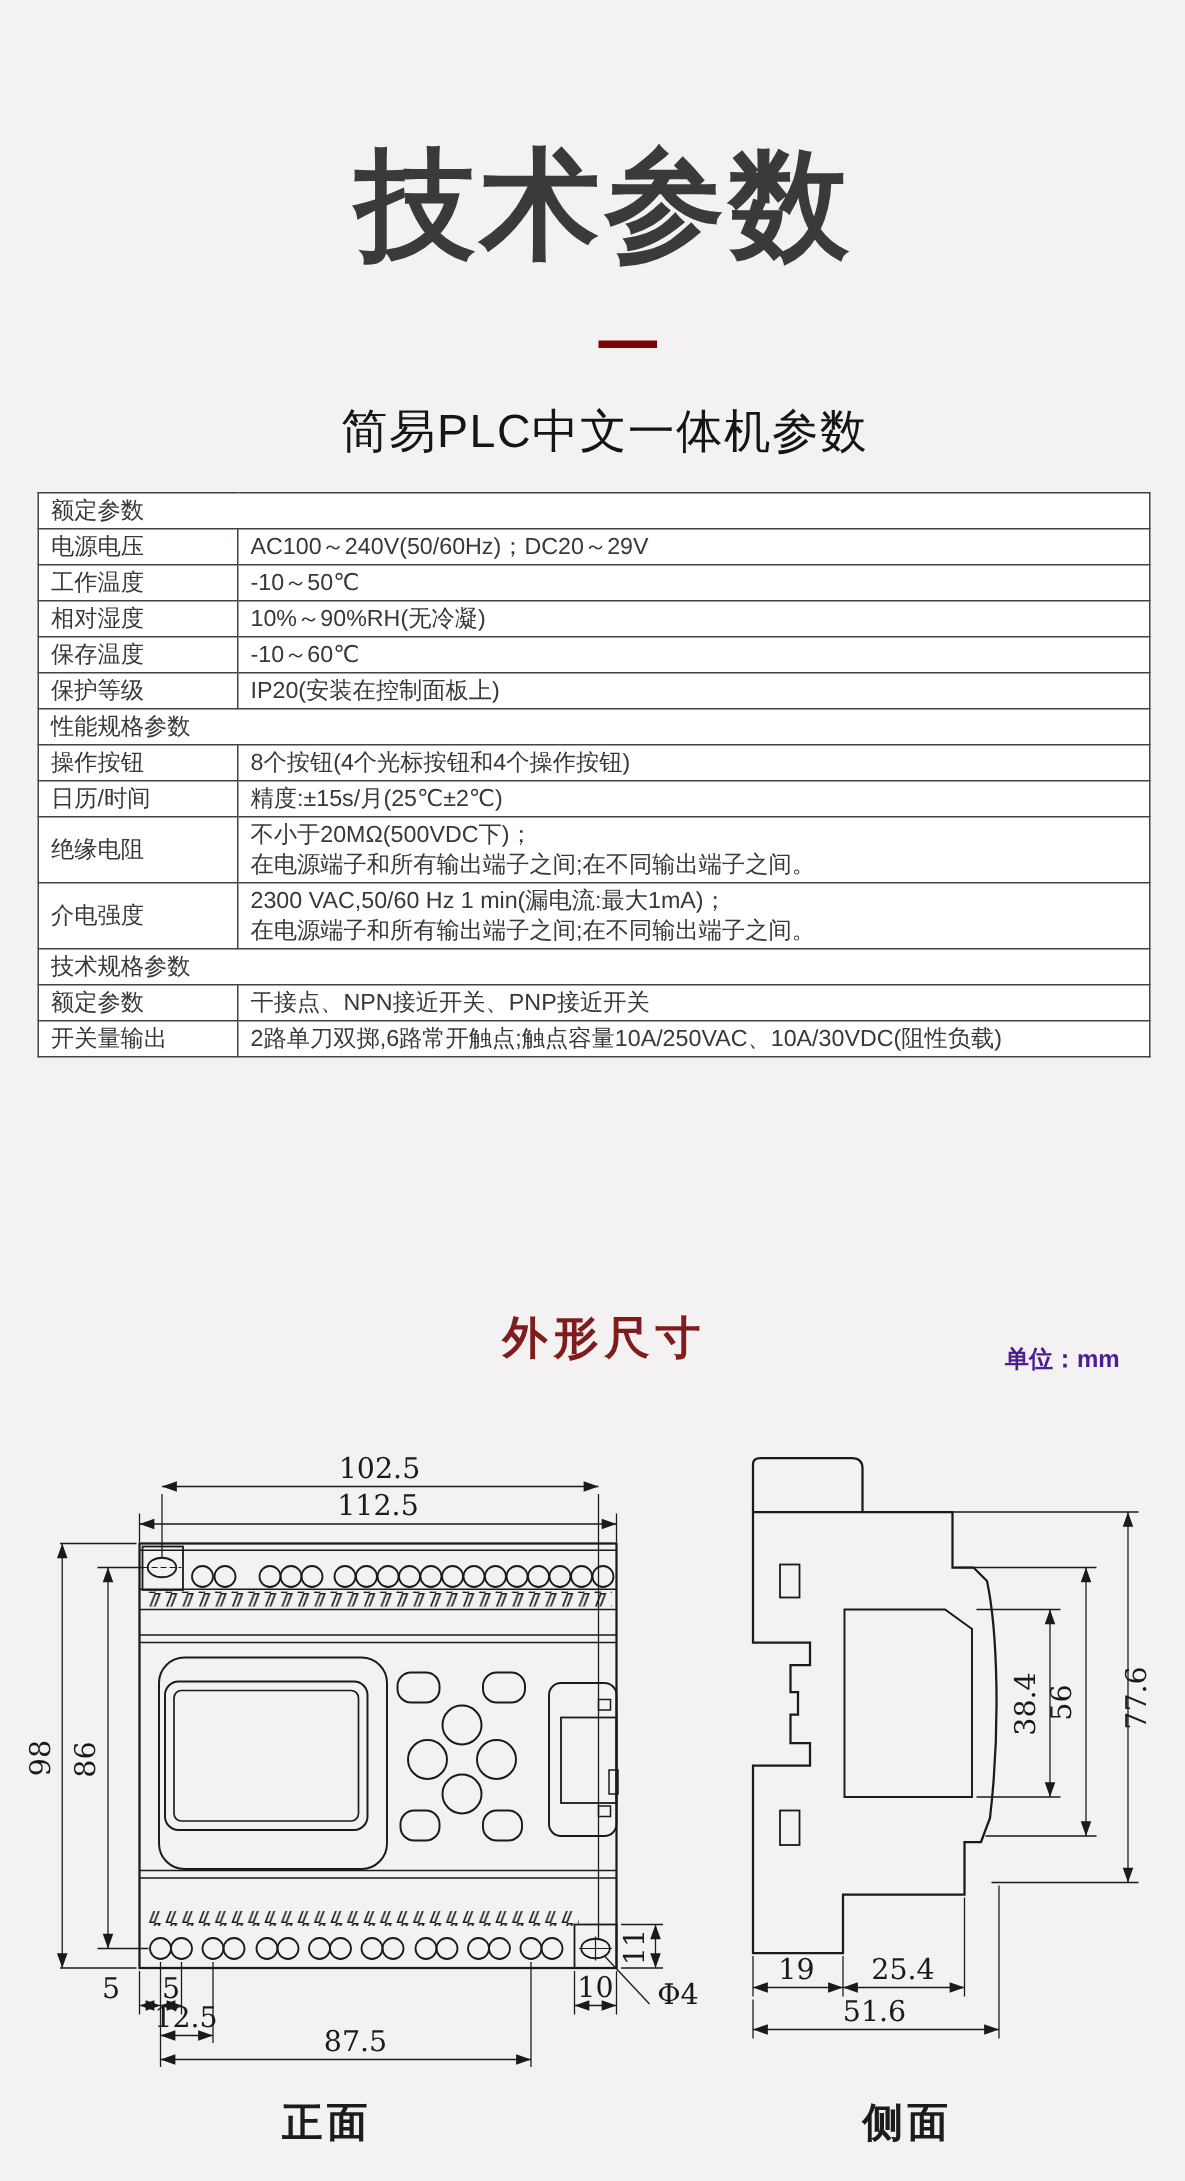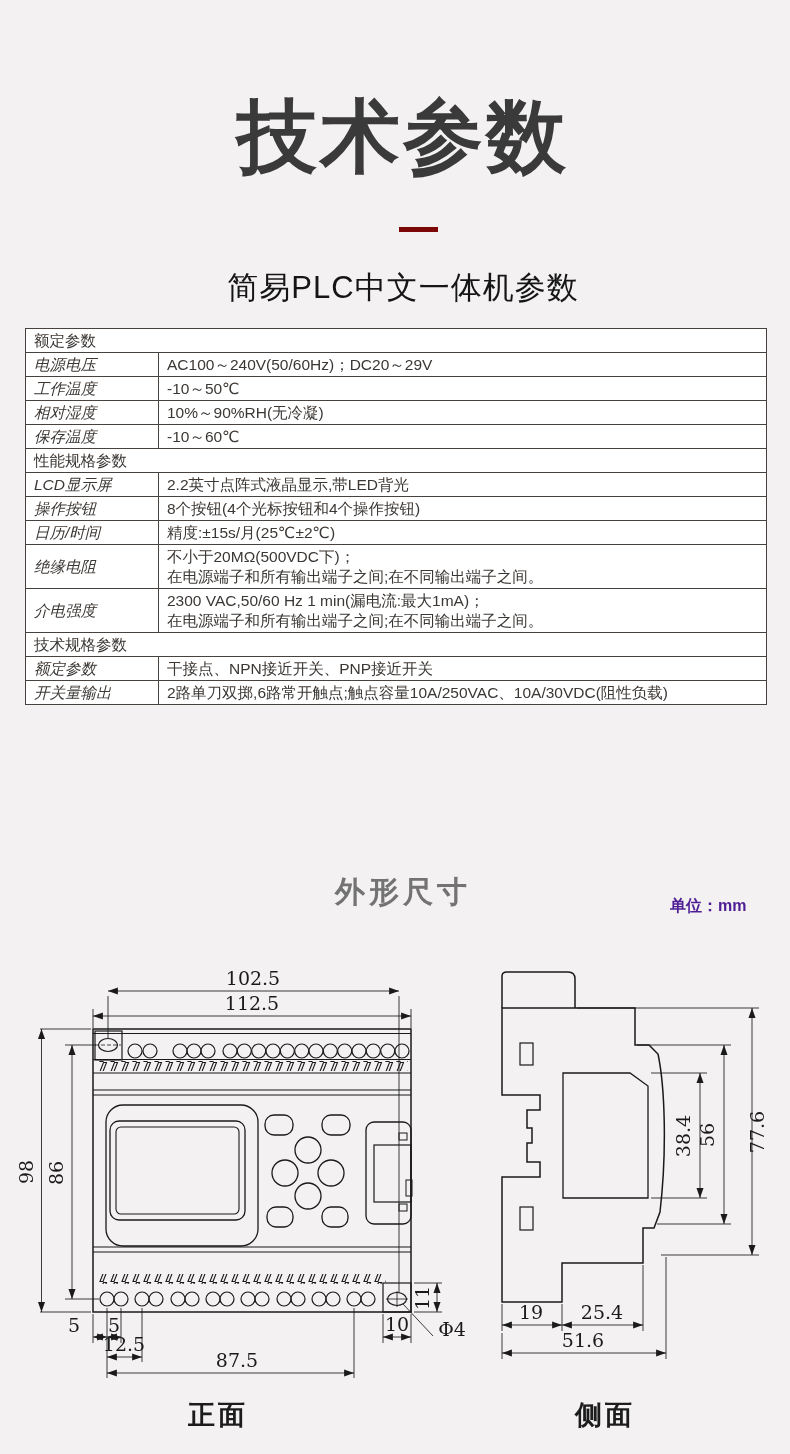--- a/index.html
+++ b/index.html
@@ -23,25 +23,25 @@
     position:absolute;left:25px;top:328px;width:742px;
     border-collapse:collapse;background:#ffffff;
     font-size:15.5px;line-height:20px;color:#3b3734;
   }
   table.spec td{
     border:1.5px solid #47423d;
     padding:1.5px 6px 1.5px 8px;
     vertical-align:middle;
     white-space:pre-wrap;
   }
-  table.spec td.lab{width:118px;font-style:italic;}
+  table.spec td.lab{width:118px;}
   table.spec tr.sec td{font-weight:normal;}
   .dims-heading{
     left:0;right:0;top:872px;text-align:center;
-    font-size:30px;font-weight:bold;color:#737373;letter-spacing:4px;
+    font-size:30px;font-weight:bold;color:#7f1d1d;letter-spacing:4px;
   }
   .unit-note{left:654px;top:896px;font-size:16px;font-weight:bold;color:#4c1d95;}
   svg.drawing{position:absolute;left:0;top:952px;}
   svg .dim{
     font-family:"DejaVu Serif","Liberation Serif",serif;
     font-size:19px;fill:#1a1a1a;stroke:none;text-anchor:middle;
   }
   svg .vlabel{
     font-family:"Liberation Sans","DejaVu Sans",sans-serif;
     font-size:27px;font-weight:bold;fill:#1c1c1c;stroke:none;
@@ -73,26 +73,26 @@
         <td>-10～50℃</td>
       </tr>
     <tr>
         <td class="lab">相对湿度</td>
         <td>10%～90%RH(无冷凝)</td>
       </tr>
     <tr>
         <td class="lab">保存温度</td>
         <td>-10～60℃</td>
       </tr>
+    <tr>
+        <td class="lab">保护等级</td>
+        <td>IP20(安装在控制面板上)</td>
+      </tr>
     <tr class="sec">
         <td colspan="2">性能规格参数</td>
-      </tr>
-    <tr>
-        <td class="lab">LCD显示屏</td>
-        <td>2.2英寸点阵式液晶显示,带LED背光</td>
       </tr>
     <tr>
         <td class="lab">操作按钮</td>
         <td>8个按钮(4个光标按钮和4个操作按钮)</td>
       </tr>
     <tr>
         <td class="lab">日历/时间</td>
         <td>精度:±15s/月(25℃±2℃)</td>
       </tr>
     <tr>

